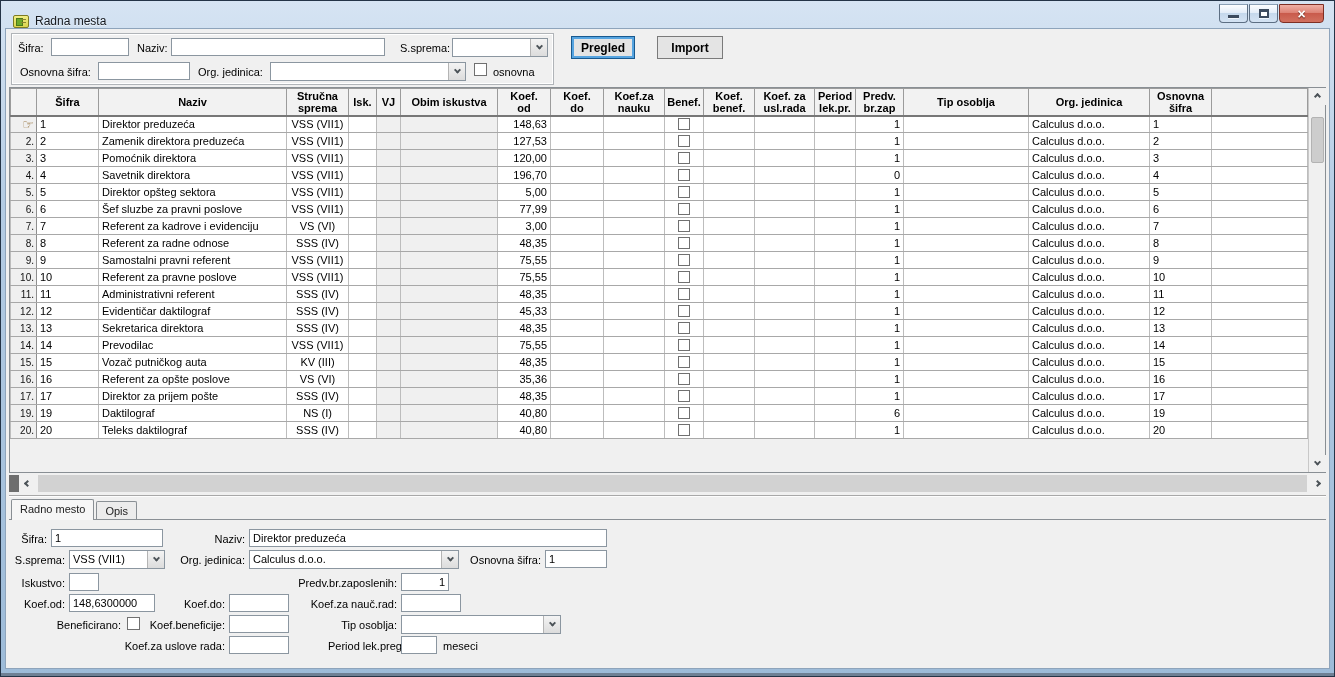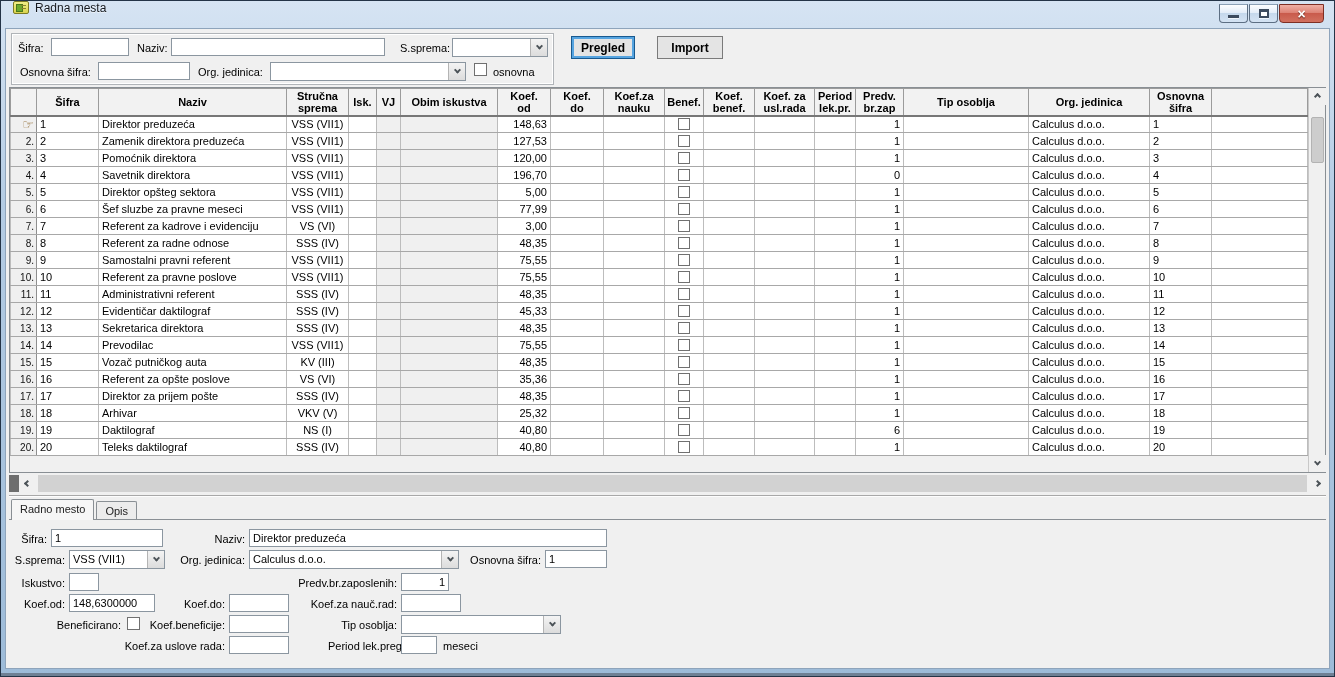--- a/index.html
+++ b/index.html
@@ -7,21 +7,21 @@
   body { font-family:"Liberation Sans", sans-serif; font-size:11px; color:#000; }
 
   .window {
     width:1335px; height:677px;
     border:1px solid #243447;
     background:linear-gradient(180deg,#d6e4f3 0%,#b4cce4 30%,#9dbbd8 100%);
     padding:4px; padding-top:0; position:relative;
     box-shadow: inset 0 -3px 0 #6f8094;
   }
   .titlebar {
-    height:27px; display:flex; align-items:flex-start; padding:0 6px 0 8px;
+    height:27px; display:flex; align-items:flex-end; padding:0 6px 0 8px;
   }
   .title-text { margin-left:6px; color:#15191e; font-size:12px; text-shadow:0 1px 0 rgba(255,255,255,.6); }
   .app-icon { width:16px; height:13px; position:relative; background:linear-gradient(180deg,#f2ee86,#d9d44e); border:1px solid #7d7b23; border-radius:2px; }
   .app-icon:before { content:""; position:absolute; left:2px; top:2px; width:5px; height:6px; background:#6daa2c; border:1px solid #4c7a1a; }
   .app-icon:after { content:""; position:absolute; right:2px; top:3px; width:5px; height:1px; background:#8a8530; box-shadow:0 3px 0 #8a8530; }
 
   .win-buttons { margin-left:auto; display:flex; gap:1px; align-self:flex-start; padding-top:3px; }
   .win-btn {
     width:29px; height:19px; border:1px solid #5d6f83; border-top-color:#8ba0b5;
     background:linear-gradient(180deg,#fdfeff 0%,#e3edf8 45%,#c5d8ec 50%,#d4e3f3 100%);
@@ -318,21 +318,21 @@
                 <td class=""></td>
                 <td class=" al-right">1</td>
                 <td class=""></td>
                 <td class=" al-left">Calculus d.o.o.</td>
                 <td class=" al-left">5</td>
                 <td class=""></td>
               </tr>
               <tr>
                 <td class="sel">6.</td>
                 <td class=" al-left">6</td>
-                <td class=" al-left">Šef sluzbe za pravne meseci</td>
+                <td class=" al-left">Šef sluzbe za pravni poslove</td>
                 <td class=" al-center">VSS (VII1)</td>
                 <td class=""></td>
                 <td class="gray"></td>
                 <td class="gray"></td>
                 <td class=" al-right">77,99</td>
                 <td class=" al-right"></td>
                 <td class=""></td>
                 <td class="">
                   <input type="checkbox" class="grid-cb" style="">
                 </td>
@@ -589,43 +589,20 @@
                 <td class="">
                   <input type="checkbox" class="grid-cb" style="">
                 </td>
                 <td class=""></td>
                 <td class=""></td>
                 <td class=""></td>
                 <td class=" al-right">1</td>
                 <td class=""></td>
                 <td class=" al-left">Calculus d.o.o.</td>
                 <td class=" al-left">17</td>
-                <td class=""></td>
-              </tr>
-              <tr>
-                <td class="sel">18.</td>
-                <td class=" al-left">18</td>
-                <td class=" al-left">Arhivar</td>
-                <td class=" al-center">VKV (V)</td>
-                <td class=""></td>
-                <td class="gray"></td>
-                <td class="gray"></td>
-                <td class=" al-right">25,32</td>
-                <td class=" al-right"></td>
-                <td class=""></td>
-                <td class="">
-                  <input type="checkbox" class="grid-cb" style="">
-                </td>
-                <td class=""></td>
-                <td class=""></td>
-                <td class=""></td>
-                <td class=" al-right">1</td>
-                <td class=""></td>
-                <td class=" al-left">Calculus d.o.o.</td>
-                <td class=" al-left">18</td>
                 <td class=""></td>
               </tr>
               <tr>
                 <td class="sel">19.</td>
                 <td class=" al-left">19</td>
                 <td class=" al-left">Daktilograf</td>
                 <td class=" al-center">NS (I)</td>
                 <td class=""></td>
                 <td class="gray"></td>
                 <td class="gray"></td>

